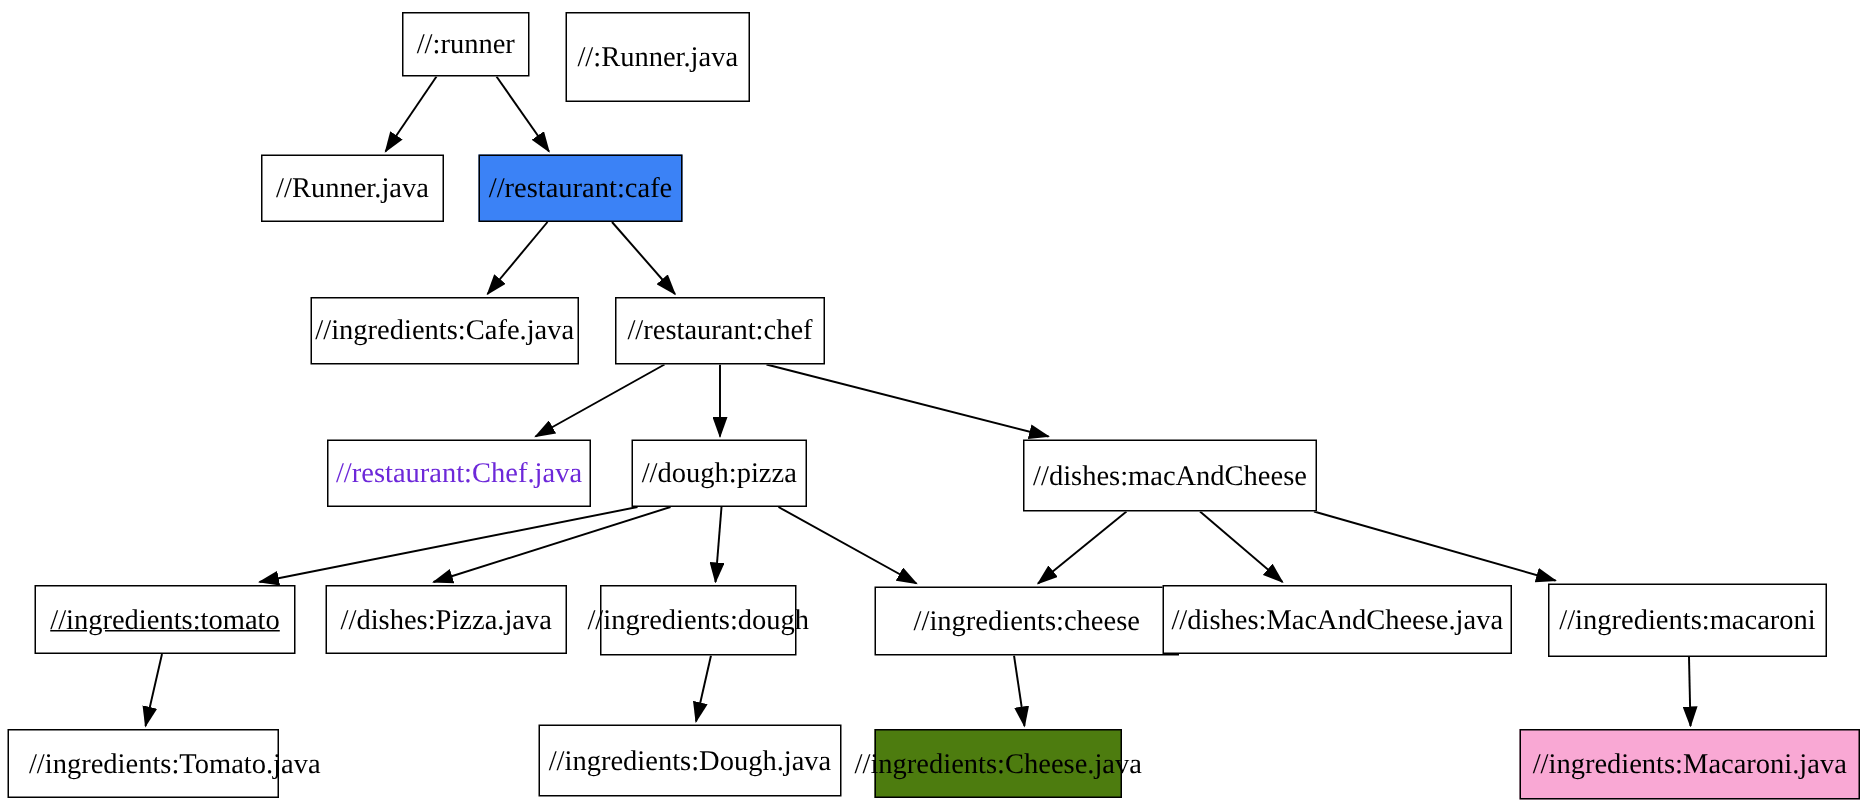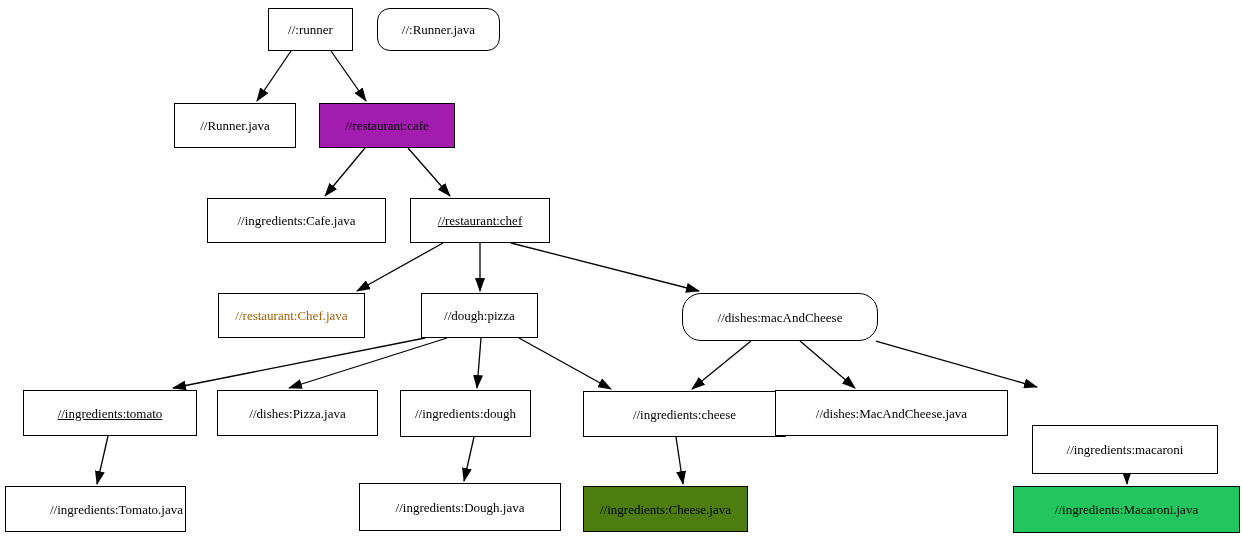--- a/index.html
+++ b/index.html
@@ -20,21 +20,21 @@
   .edges line { stroke-width: 1.3px; }
   .node {
     position: absolute;
     box-sizing: border-box;
     background: #ffffff;
     border: 1.5px solid #000000;
     color: #000000;
     display: flex;
     align-items: center;
     justify-content: center;
-    font-size: 13px;
+    font-size: 19px;
     white-space: nowrap;
     line-height: 1;
   }
 </style>
 </head>
 <body>
 
 <div class="canvas">
   <svg class="edges" width="1242" height="539" viewBox="0 0 1242 539" xmlns="http://www.w3.org/2000/svg">
     <defs>
@@ -58,32 +58,32 @@
         <line x1="800" y1="341" x2="855" y2="388" stroke="#000000" marker-end="url(#arrowhead)"></line>
         <line x1="876" y1="341" x2="1037" y2="387" stroke="#000000" marker-end="url(#arrowhead)"></line>
         <line x1="108" y1="436" x2="97" y2="484" stroke="#000000" marker-end="url(#arrowhead)"></line>
         <line x1="474" y1="437" x2="464" y2="481" stroke="#000000" marker-end="url(#arrowhead)"></line>
         <line x1="676" y1="437" x2="683" y2="484" stroke="#000000" marker-end="url(#arrowhead)"></line>
         <line x1="1126" y1="438" x2="1127" y2="484" stroke="#000000" marker-end="url(#arrowhead)"></line>
       </g>
   </svg>
   <div>
       <div class="node" style="left: 268px; top: 8px; width: 85px; height: 43px; background: rgb(255, 255, 255); border-color: rgb(0, 0, 0); color: rgb(0, 0, 0);">//:runner</div>
-      <div class="node" style="left: 377px; top: 8px; width: 123px; height: 43px; background: rgb(255, 255, 255); border-color: rgb(0, 0, 0); color: rgb(0, 0, 0); border-radius: 13px;">//:Runner.java</div>
+      <div class="node" style="left: 377px; top: 8px; width: 123px; height: 60px; background: rgb(255, 255, 255); border-color: rgb(0, 0, 0); color: rgb(0, 0, 0);">//:Runner.java</div>
       <div class="node" style="left: 174px; top: 103px; width: 122px; height: 45px; background: rgb(255, 255, 255); border-color: rgb(0, 0, 0); color: rgb(0, 0, 0);">//Runner.java</div>
-      <div class="node" style="left: 319px; top: 103px; width: 136px; height: 45px; background: #a21caf; border-color: rgb(0, 0, 0); color: rgb(0, 0, 0);">//restaurant:cafe</div>
+      <div class="node" style="left: 319px; top: 103px; width: 136px; height: 45px; background: #3b82f6; border-color: rgb(0, 0, 0); color: rgb(0, 0, 0);">//restaurant:cafe</div>
       <div class="node" style="left: 207px; top: 198px; width: 179px; height: 45px; background: rgb(255, 255, 255); border-color: rgb(0, 0, 0); color: rgb(0, 0, 0);">//ingredients:Cafe.java</div>
-      <div class="node" style="left: 410px; top: 198px; width: 140px; height: 45px; background: rgb(255, 255, 255); border-color: rgb(0, 0, 0); color: rgb(0, 0, 0); text-decoration: underline;">//restaurant:chef</div>
-      <div class="node" style="left: 218px; top: 293px; width: 147px; height: 45px; background: rgb(255, 255, 255); border-color: rgb(0, 0, 0); color: #a16207;">//restaurant:Chef.java</div>
+      <div class="node" style="left: 410px; top: 198px; width: 140px; height: 45px; background: rgb(255, 255, 255); border-color: rgb(0, 0, 0); color: rgb(0, 0, 0);">//restaurant:chef</div>
+      <div class="node" style="left: 218px; top: 293px; width: 176px; height: 45px; background: rgb(255, 255, 255); border-color: rgb(0, 0, 0); color: #6d28d9;">//restaurant:Chef.java</div>
       <div class="node" style="left: 421px; top: 293px; width: 117px; height: 45px; background: rgb(255, 255, 255); border-color: rgb(0, 0, 0); color: rgb(0, 0, 0);">//dough:pizza</div>
-      <div class="node" style="left: 682px; top: 293px; width: 196px; height: 48px; background: rgb(255, 255, 255); border-color: rgb(0, 0, 0); color: rgb(0, 0, 0); border-radius: 19px;">//dishes:macAndCheese</div>
+      <div class="node" style="left: 682px; top: 293px; width: 196px; height: 48px; background: rgb(255, 255, 255); border-color: rgb(0, 0, 0); color: rgb(0, 0, 0);">//dishes:macAndCheese</div>
       <div class="node" style="left: 23px; top: 390px; width: 174px; height: 46px; background: rgb(255, 255, 255); border-color: rgb(0, 0, 0); color: rgb(0, 0, 0); text-decoration: underline;">//ingredients:tomato</div>
       <div class="node" style="left: 217px; top: 390px; width: 161px; height: 46px; background: rgb(255, 255, 255); border-color: rgb(0, 0, 0); color: rgb(0, 0, 0);">//dishes:Pizza.java</div>
       <div class="node" style="left: 400px; top: 390px; width: 131px; height: 47px; background: rgb(255, 255, 255); border-color: rgb(0, 0, 0); color: rgb(0, 0, 0);">//ingredients:dough</div>
       <div class="node" style="left: 583px; top: 391px; width: 203px; height: 46px; background: rgb(255, 255, 255); border-color: rgb(0, 0, 0); color: rgb(0, 0, 0); text-align: center;">//ingredients:cheese</div>
       <div class="node" style="left: 775px; top: 390px; width: 233px; height: 46px; background: rgb(255, 255, 255); border-color: rgb(0, 0, 0); color: rgb(0, 0, 0);">//dishes:MacAndCheese.java</div>
-      <div class="node" style="left: 1032px; top: 389px; width: 186px; height: 49px; background: rgb(255, 255, 255); border-color: rgb(0, 0, 0); color: rgb(0, 0, 0); margin-top: 36px;">//ingredients:macaroni</div>
+      <div class="node" style="left: 1032px; top: 389px; width: 186px; height: 49px; background: rgb(255, 255, 255); border-color: rgb(0, 0, 0); color: rgb(0, 0, 0);">//ingredients:macaroni</div>
       <div class="node" style="left: 5px; top: 486px; width: 181px; height: 46px; background: rgb(255, 255, 255); border-color: rgb(0, 0, 0); color: rgb(0, 0, 0); padding-left: 42px;">//ingredients:Tomato.java</div>
       <div class="node" style="left: 359px; top: 483px; width: 202px; height: 48px; background: rgb(255, 255, 255); border-color: rgb(0, 0, 0); color: rgb(0, 0, 0);">//ingredients:Dough.java</div>
       <div class="node" style="left: 583px; top: 486px; width: 165px; height: 46px; background: #4d7c0f; border-color: rgb(0, 0, 0); color: rgb(0, 0, 0);">//ingredients:Cheese.java</div>
-      <div class="node" style="left: 1013px; top: 486px; width: 227px; height: 47px; background: #22c55e; border-color: rgb(0, 0, 0); color: rgb(0, 0, 0);">//ingredients:Macaroni.java</div>
+      <div class="node" style="left: 1013px; top: 486px; width: 227px; height: 47px; background: #f9a8d4; border-color: rgb(0, 0, 0); color: rgb(0, 0, 0);">//ingredients:Macaroni.java</div>
     </div>
 </div>
 
 </body></html>

